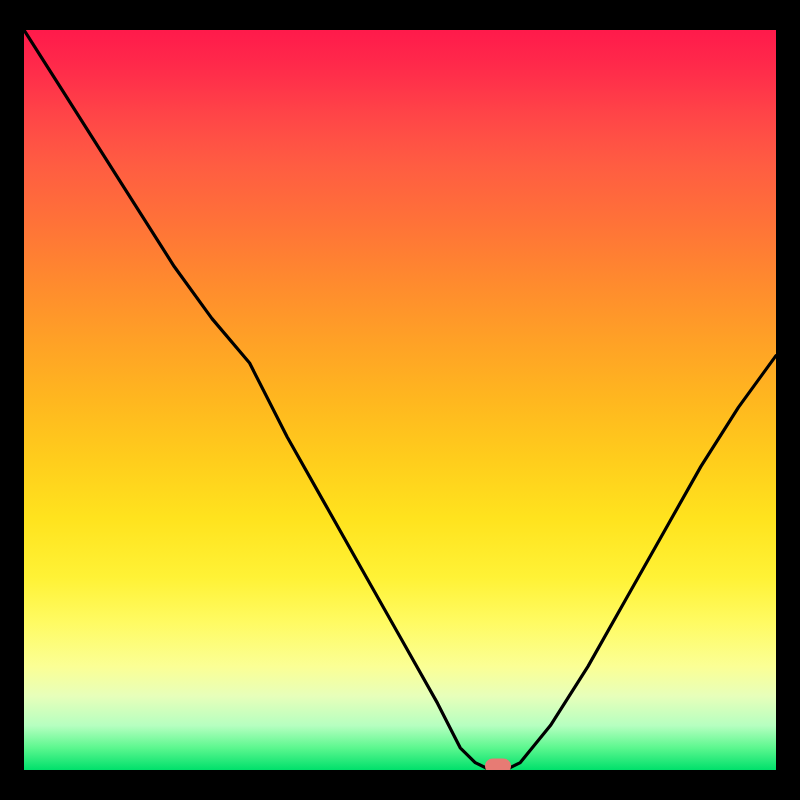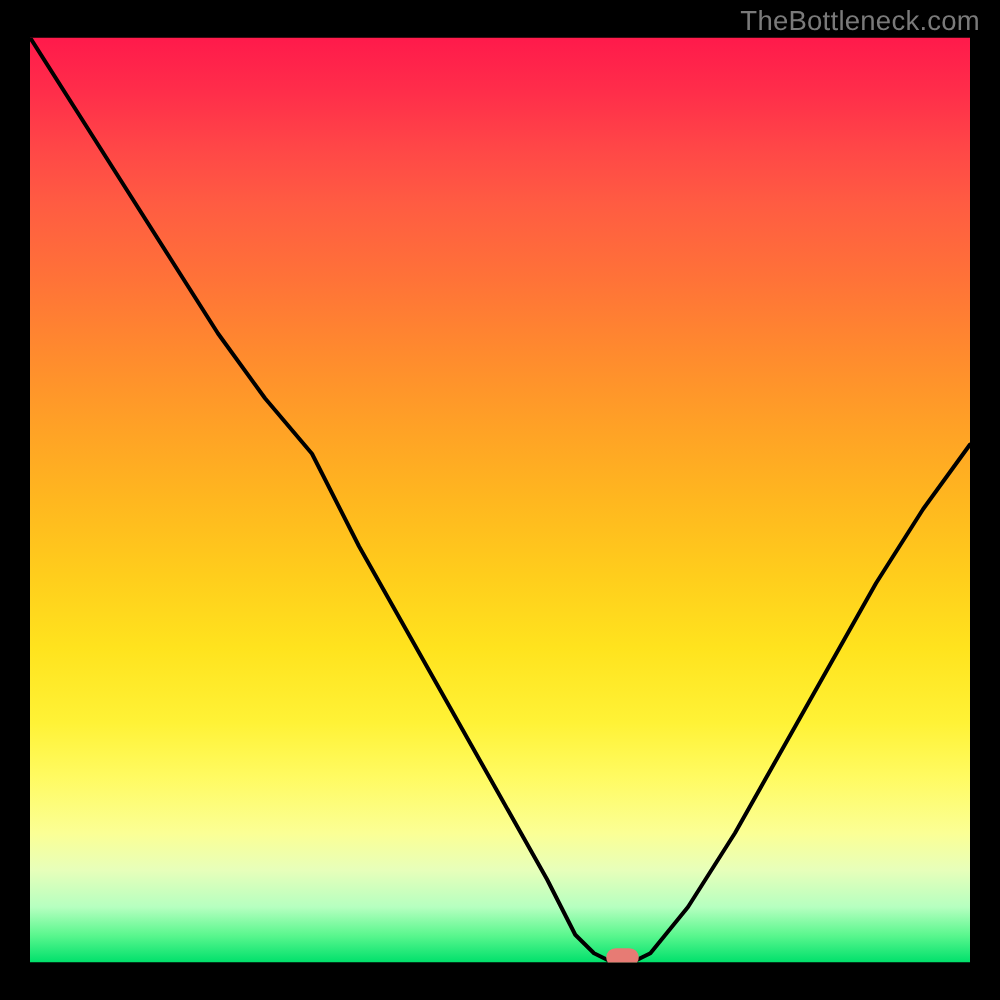--- a/index.html
+++ b/index.html
@@ -72,21 +72,20 @@
     background: #e77b74;
     border-radius: 8px;
     transform: translate(-50%, -50%);
   }
 </style>
 </head>
 <body>
 
 <div class="frame">
 
-  <div class="watermark">TheBottleneck.com</div>
 
   <div class="plot-area">
     <div class="gradient-bg"></div>
 
     <svg class="curve" viewBox="0 0 752 740" preserveAspectRatio="none">
       <path id="curve-path" d="M0.0 0.0 L37.6 59.2 L75.2 118.4 L112.8 177.6 L150.4 236.8 L188.0 288.6 L225.6 333.0 L263.2 407.0 L300.8 473.6 L338.4 540.2 L376.0 606.8 L413.6 673.4 L436.2 717.8 L451.2 732.6 L466.2 740.0 L481.3 740.0 L496.3 732.6 L526.4 695.6 L564.0 636.4 L601.6 569.8 L639.2 503.2 L676.8 436.6 L714.4 377.4 L752.0 325.6" fill="none" stroke="#000" stroke-width="3.2" stroke-linecap="round" stroke-linejoin="round"></path>
     </svg>
 
     <div class="marker" id="marker" style="left: 473.76px; top: 736.3px;"></div>
   </div>

